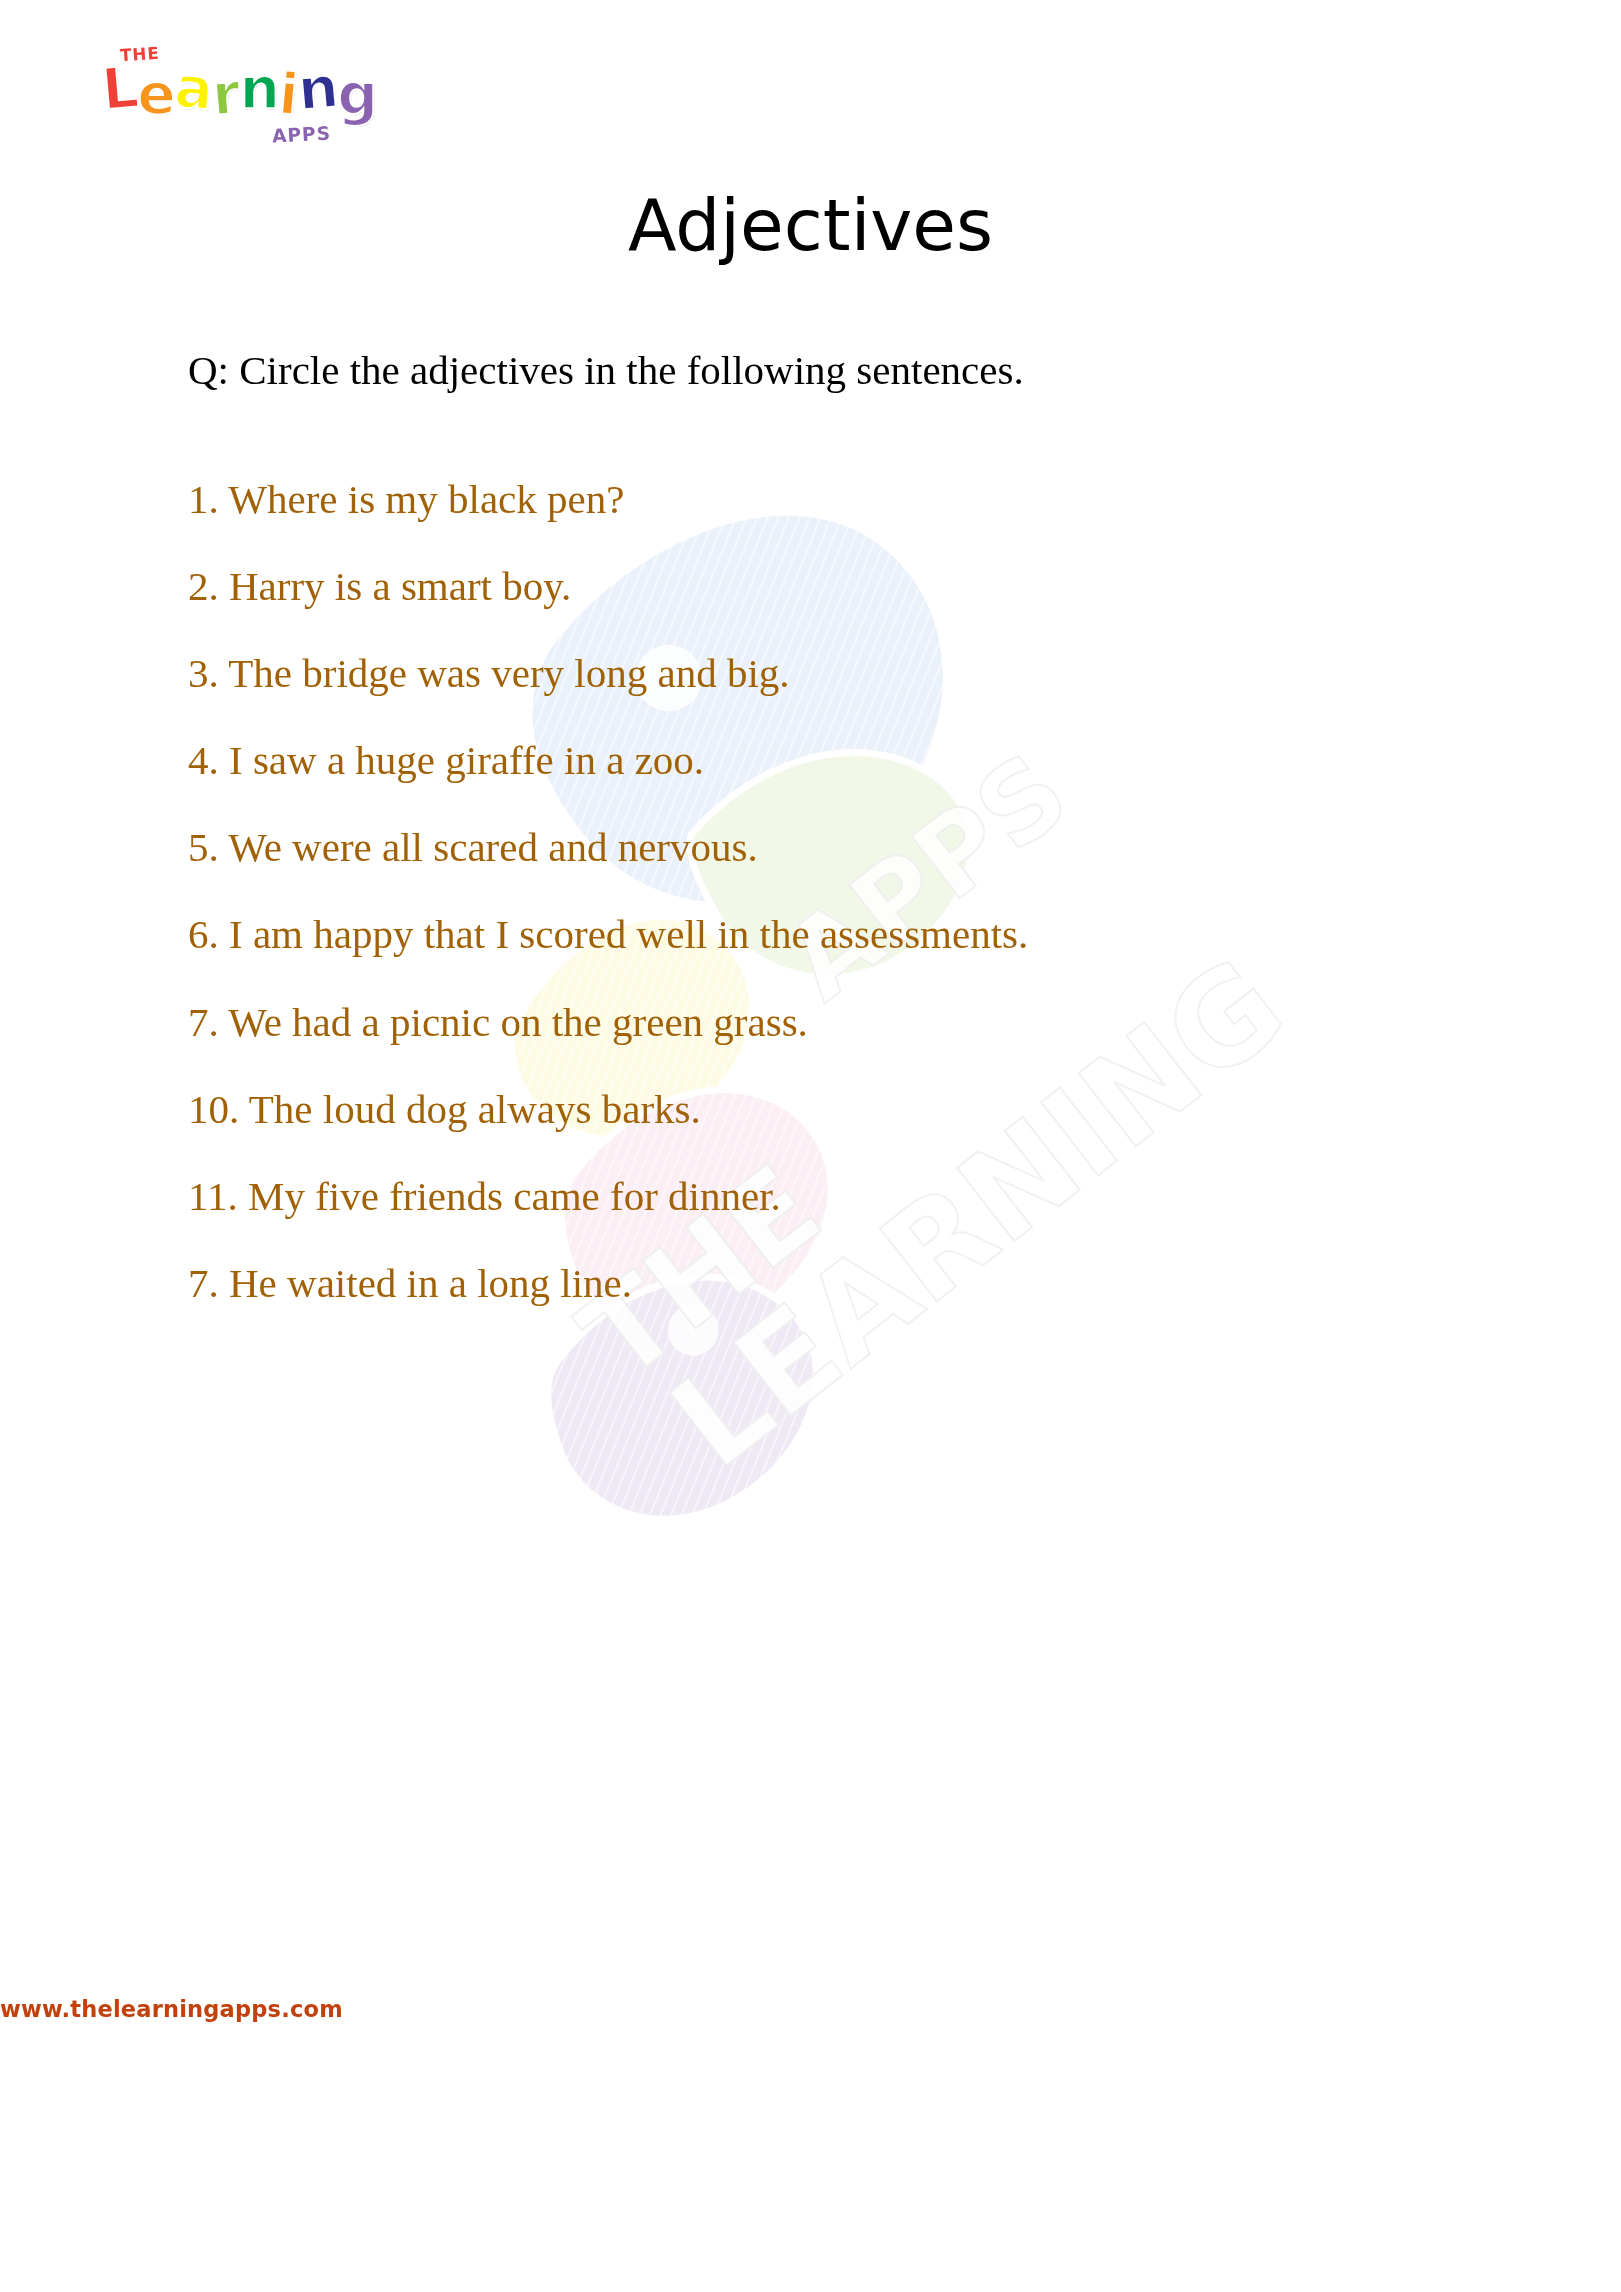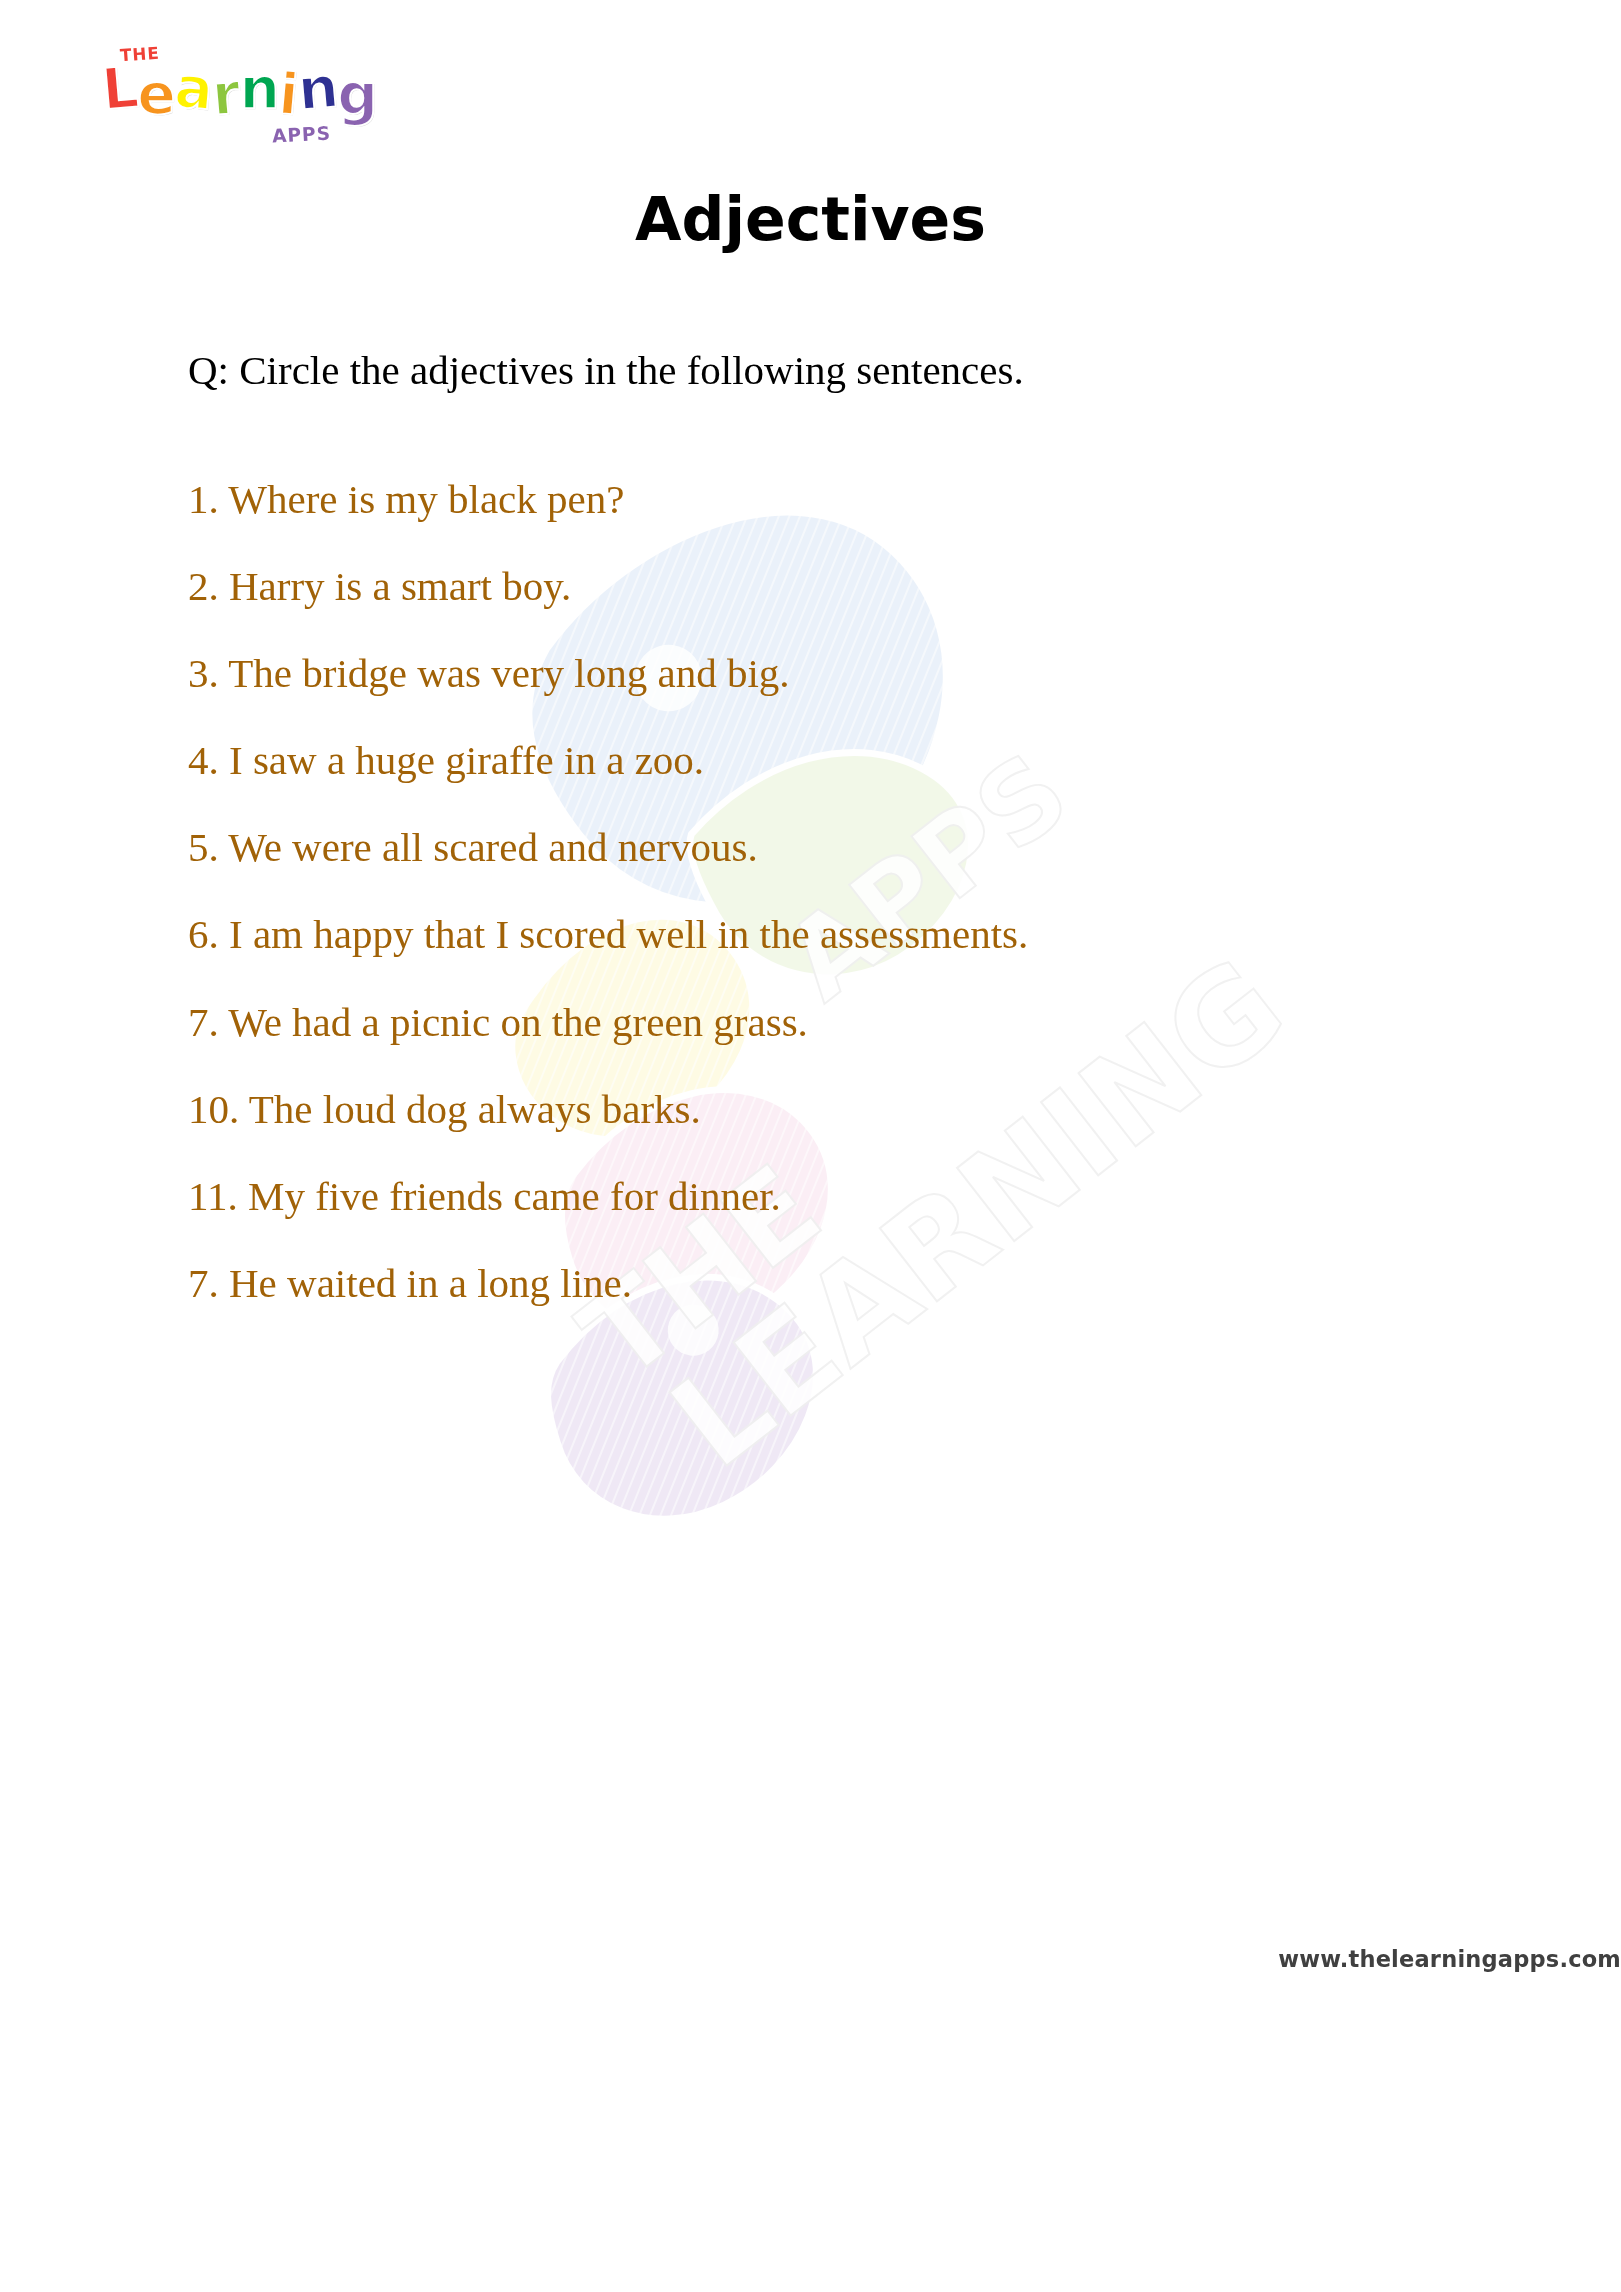--- a/index.html
+++ b/index.html
@@ -82,22 +82,22 @@
   }
 
   
   .title {
     position: absolute;
     left: 0;
     right: 0;
     top: 184px;
     text-align: center;
     font-family: "DejaVu Sans", sans-serif;
-    font-weight: bold;
-    font-size: 60px;
+    font-weight: normal;
+    font-size: 71px;
     color: #000000;
     letter-spacing: 0px;
   }
   .content {
     position: absolute;
     left: 188px;
     top: 345px;
     width: 1264px;
   }
   .prompt {
@@ -114,26 +114,26 @@
   .qitem {
     font-size: 41px;
     color: #a16207;
     line-height: 1.55;
     margin-bottom: 23.5px;
   }
   .footer {
     position: absolute;
     left: 0;
     right: 0;
-    top: 1946px;
-    text-align: right;
+    top: 1996px;
+    text-align: left;
     font-family: "DejaVu Sans", sans-serif;
     font-weight: bold;
     font-size: 22.5px;
-    color: #404040;
+    color: #c2410c;
     letter-spacing: 0.2px;
   }
 </style>
 </head>
 <body>
 
 <div class="page">
 
   <div class="logo">
     <div class="logo-the">THE</div>

